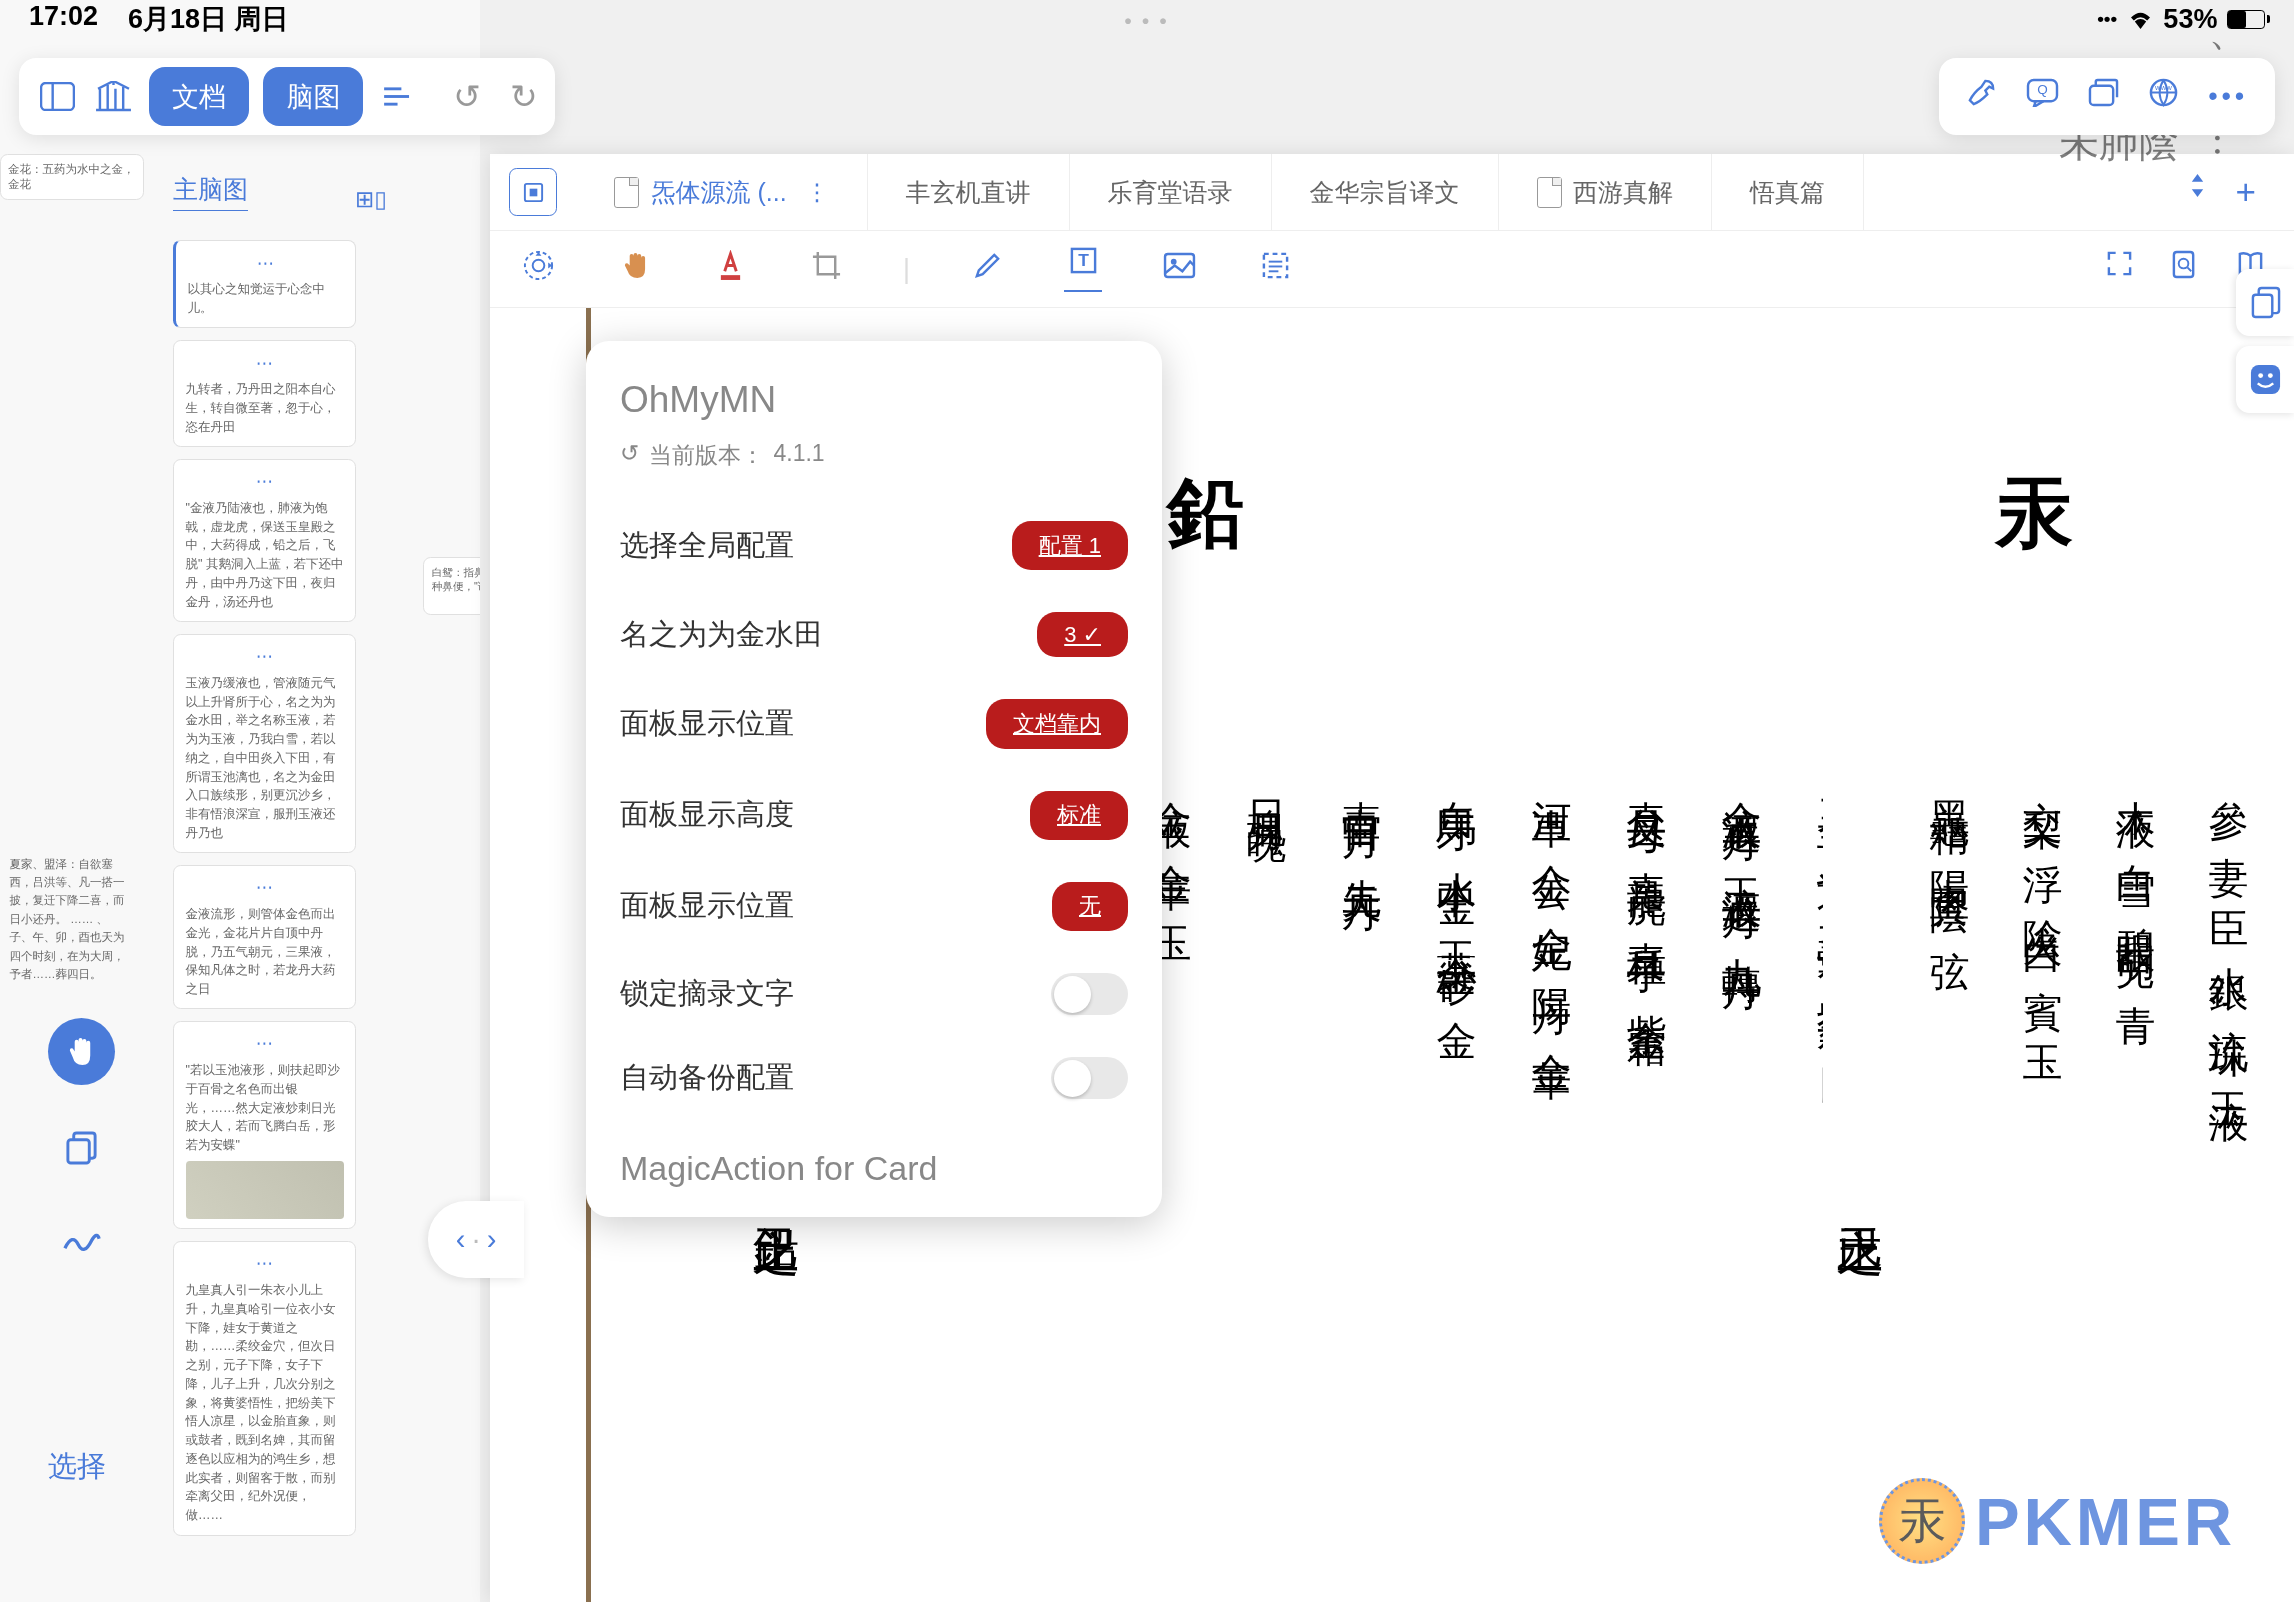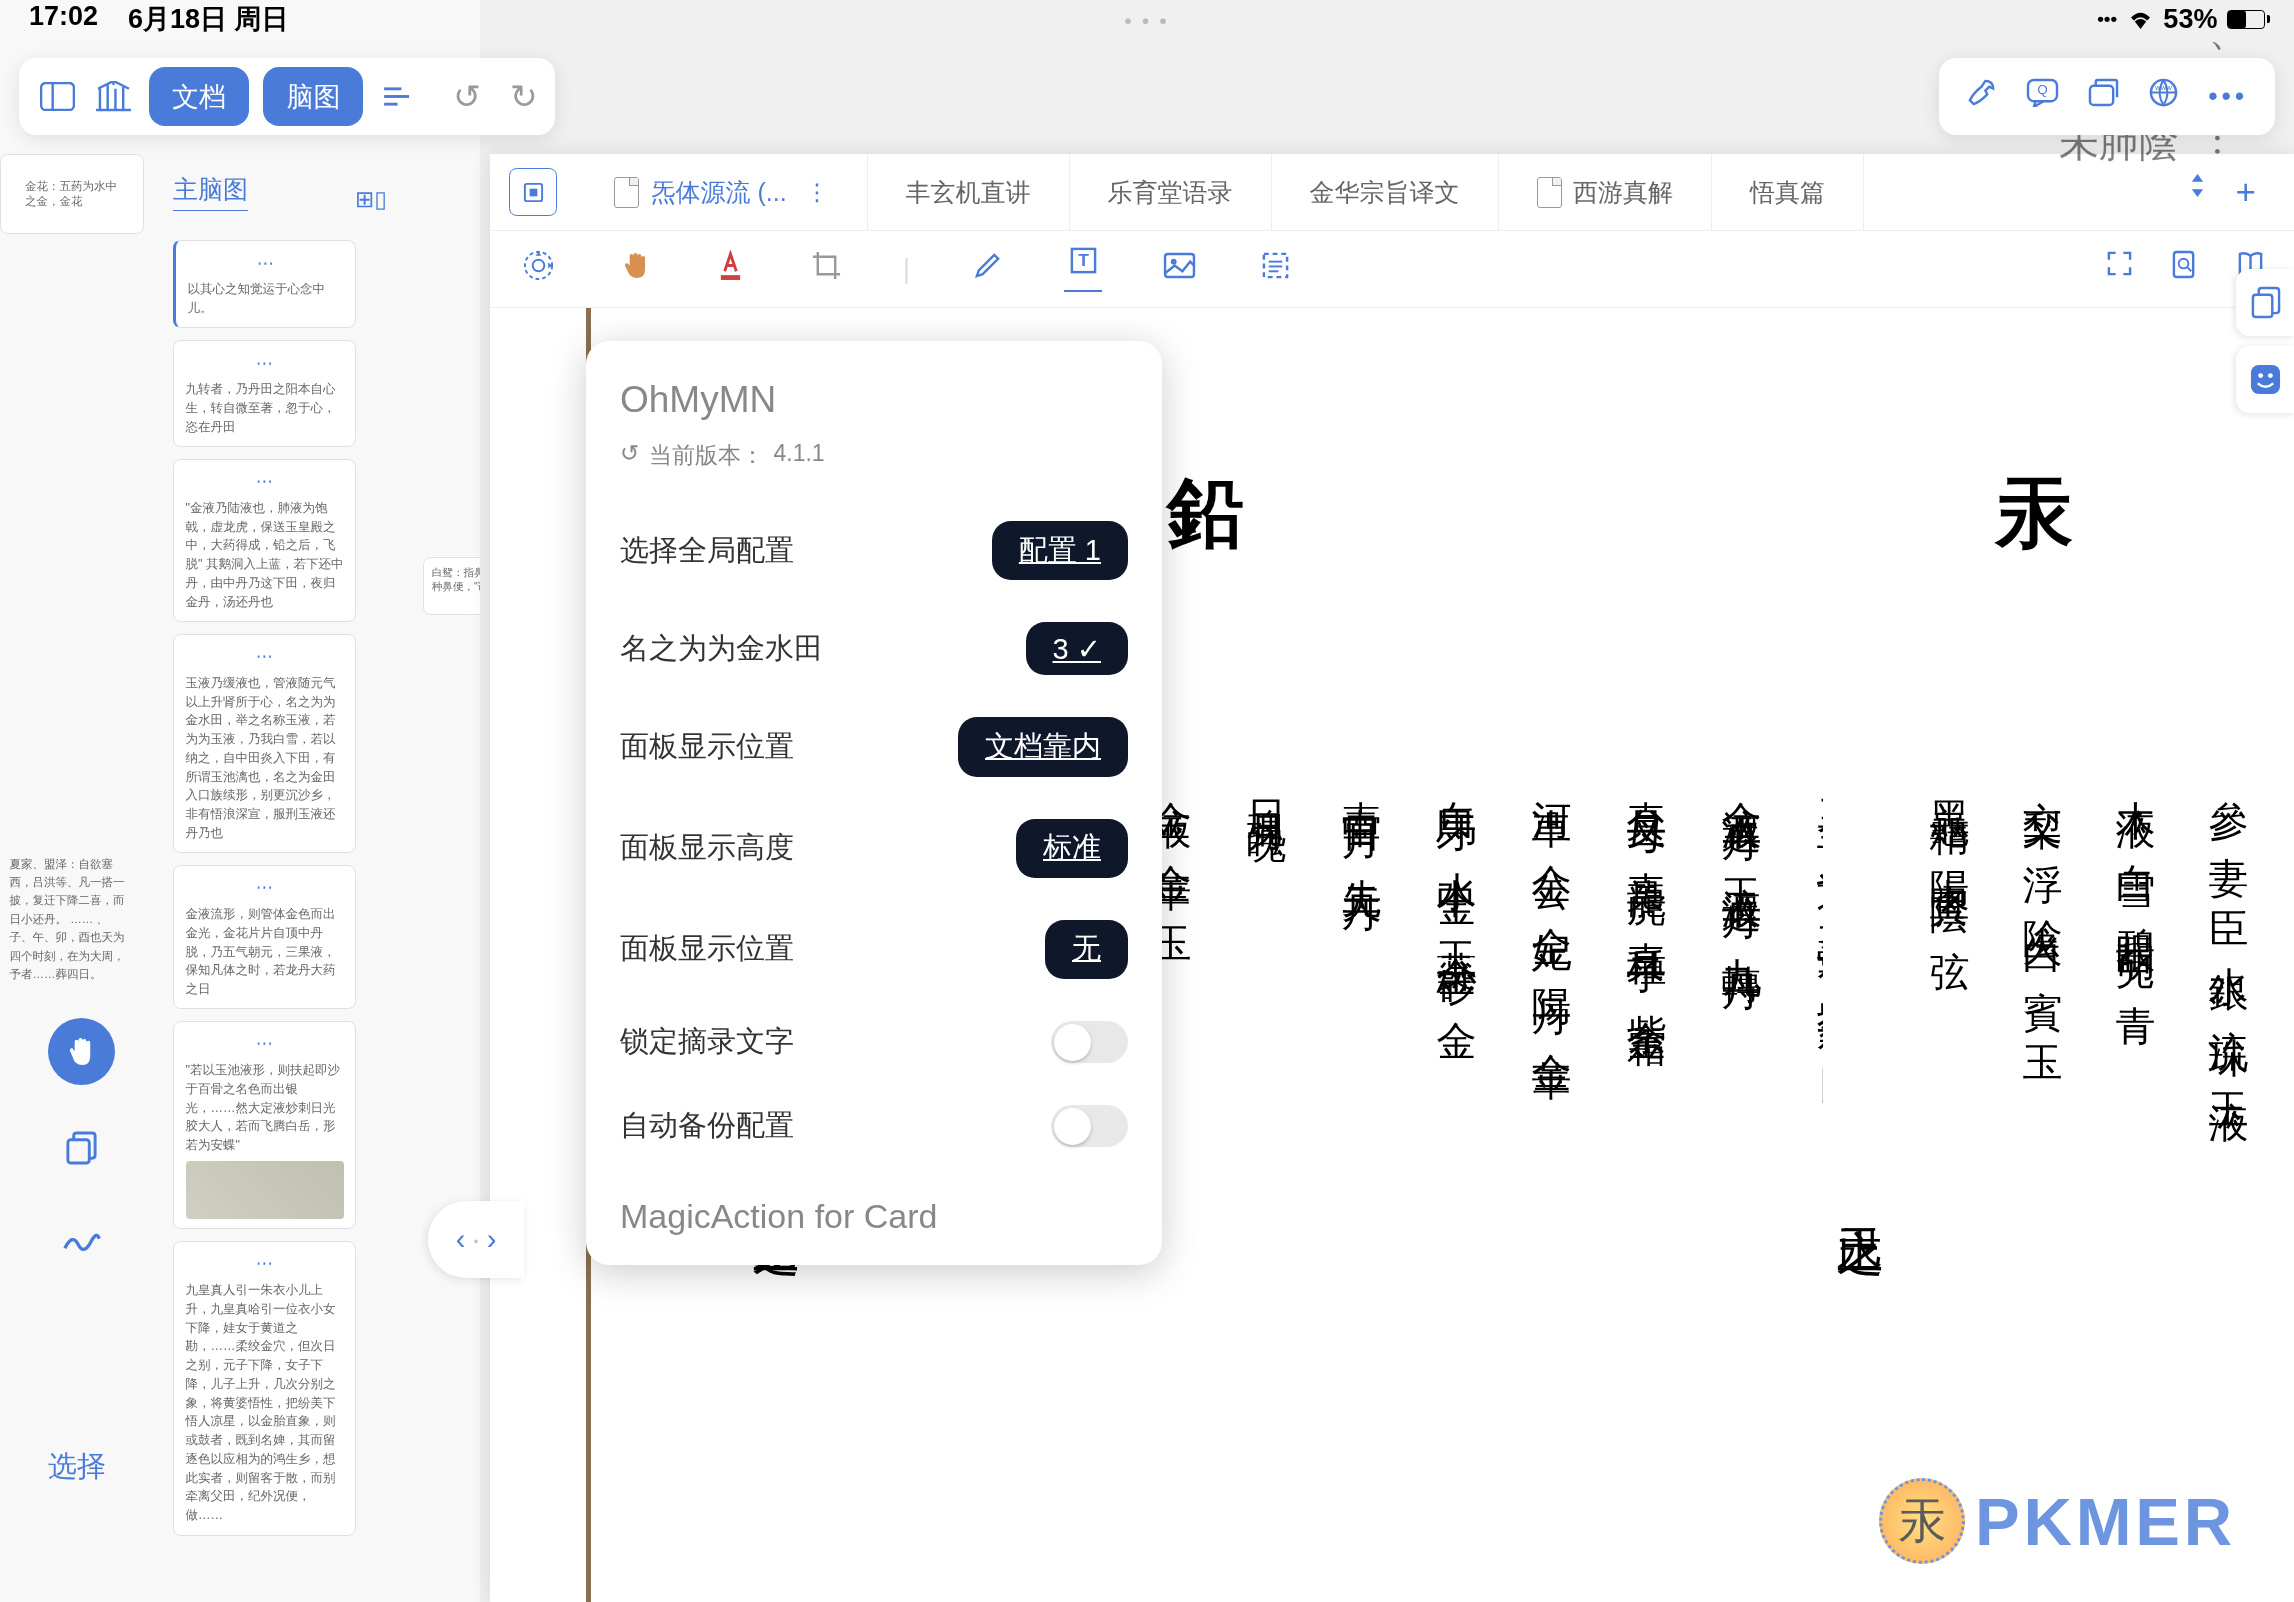--- a/index.html
+++ b/index.html
@@ -24,21 +24,21 @@
 .toolbar-right { position: absolute; top: 58px; right: 19px; display: flex; align-items: center; gap: 29px; background: #fff; border-radius: 17.3px; padding: 13.4px 27px; box-shadow: 0 3.8px 19px rgba(0,0,0,0.1); height: 77px; z-index: 50; }
 .toolbar-right-icon { color: #4A7BD9; font-size: 31px; }
 
 
 .left-panel { position: absolute; top: 0; left: 0; width: 480px; height: 100%; background: #f8f8f8; overflow: hidden; }
 .main-mindmap-label { position: absolute; top: 173px; left: 173px; color: #4A7BD9; font-size: 25px; border-bottom: 1.9px solid #4A7BD9; padding-bottom: 3.8px; }
 .mindmap-cards { position: absolute; top: 240px; left: 173px; display: flex; flex-direction: column; gap: 11.5px; }
 .mindmap-card { width: 183px; background: #fff; border: 1px solid #e0e0e0; border-radius: 7.7px; padding: 9.6px 11.5px; font-size: 12.5px; color: #666; line-height: 1.5; }
 .mindmap-card.with-border { border-left: 3.8px solid #4A7BD9; }
 .mindmap-card .dots { text-align: center; color: #4A7BD9; font-size: 17.3px; margin-bottom: 3.8px; }
-.side-card-left { position: absolute; top: 154px; left: 0; width: 144px; background: #fff; border: 1px solid #e0e0e0; border-radius: 7.7px; padding: 24px; font-size: 11.5px; color: #666; }
+.side-card-left { position: absolute; top: 154px; left: 0; width: 144px; background: #fff; border: 1px solid #e0e0e0; border-radius: 7.7px; padding: 7px; font-size: 11.5px; color: #666; }
 .side-card-right { position: absolute; top: 557px; left: 423px; width: 77px; height: 58px; background: #fff; border: 1px solid #e0e0e0; border-radius: 7.7px; padding: 7.7px; font-size: 10.6px; color: #666; }
 .side-nodes { position: absolute; top: 845px; left: 0; width: 139px; font-size: 11.5px; color: #666; line-height: 1.6; padding: 9.6px; }
 
 
 .left-vbar { position: absolute; left: 48px; top: 1018px; display: flex; flex-direction: column; align-items: center; gap: 29px; z-index: 40; }
 .vbar-btn { width: 67px; height: 67px; border-radius: 34px; display: flex; align-items: center; justify-content: center; font-size: 35px; }
 .vbar-btn.primary { background: #4A7BD9; color: #fff; }
 .vbar-btn.secondary { color: #4A7BD9; }
 .select-btn { position: absolute; left: 48px; bottom: 115px; color: #4A7BD9; font-size: 29px; font-weight: 400; }
 
@@ -85,21 +85,21 @@
 
 .right-float { position: absolute; right: 0; top: 269px; display: flex; flex-direction: column; gap: 9.6px; z-index: 60; }
 .float-tab { width: 58px; height: 67px; background: #fff; border-radius: 13.4px 0 0 13.4px; display: flex; align-items: center; justify-content: center; color: #4A7BD9; font-size: 31px; box-shadow: -1.9px 1.9px 7.7px rgba(0,0,0,0.1); }
 
 
 .ohmymn-panel { position: absolute; top: 341px; left: 586px; width: 576px; background: #fff; border-radius: 23px; box-shadow: 0 7.7px 38px rgba(0,0,0,0.2); padding: 38px 34px 29px; z-index: 200; }
 .ohmymn-title { font-size: 37px; color: #888; font-weight: 500; margin-bottom: 19px; }
 .ohmymn-version { font-size: 23px; color: #888; margin-bottom: 29px; display: flex; gap: 9.6px; }
 .ohmymn-row { display: flex; justify-content: space-between; align-items: center; padding: 21px 0; }
 .ohmymn-label { font-size: 29px; color: #333; }
-.ohmymn-pill { background: #0f172a; color: #fff; padding: 9.6px 27px; border-radius: 19px; font-size: 29px; text-decoration: underline; }
+.ohmymn-pill { background: #b91c1c; color: #fff; padding: 9.6px 27px; border-radius: 19px; font-size: 22px; text-decoration: underline; }
 .ohmymn-hint { font-size: 23px; color: #aaa; padding: 7.7px 0 17.3px; }
 .ohmymn-hint .dark { color: #555; }
 .ohmymn-toggle { width: 77px; height: 42px; background: #e8e8e8; border-radius: 21px; position: relative; }
 .ohmymn-toggle::after { content: ''; position: absolute; top: 2.9px; left: 2.9px; width: 37px; height: 37px; background: #fff; border-radius: 50%; box-shadow: 0 1.9px 3.8px rgba(0,0,0,0.2); }
 .ohmymn-section { font-size: 34px; color: #888; margin-top: 29px; }
 
 
 .watermark { position: absolute; bottom: 38px; right: 58px; display: flex; align-items: center; gap: 9.6px; z-index: 300; opacity: 0.8; }
 .watermark-circle { width: 86px; height: 86px; border: 3.8px dotted #4A7BD9; border-radius: 50%; display: flex; align-items: center; justify-content: center; background: radial-gradient(circle, #ffd966, #ff9933); }
 .watermark-char { font-size: 48px; font-family: "Songti SC", serif; color: #333; }

